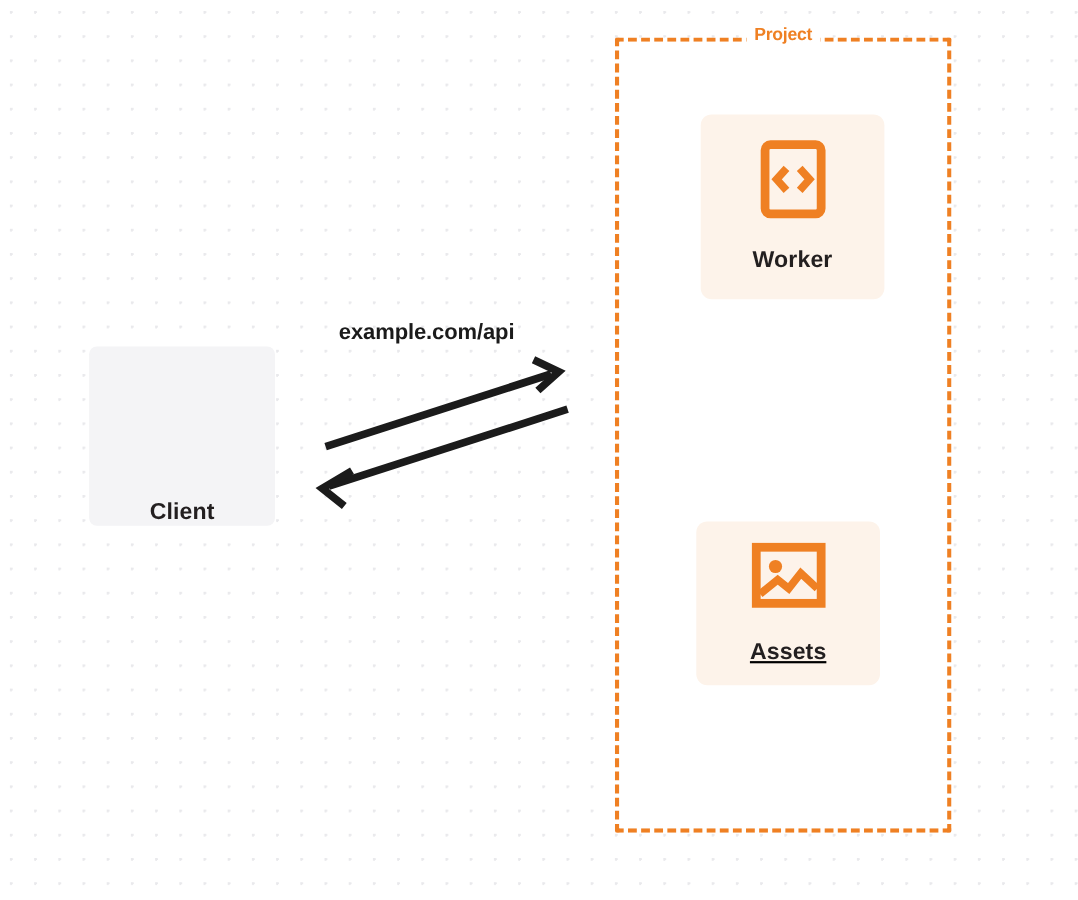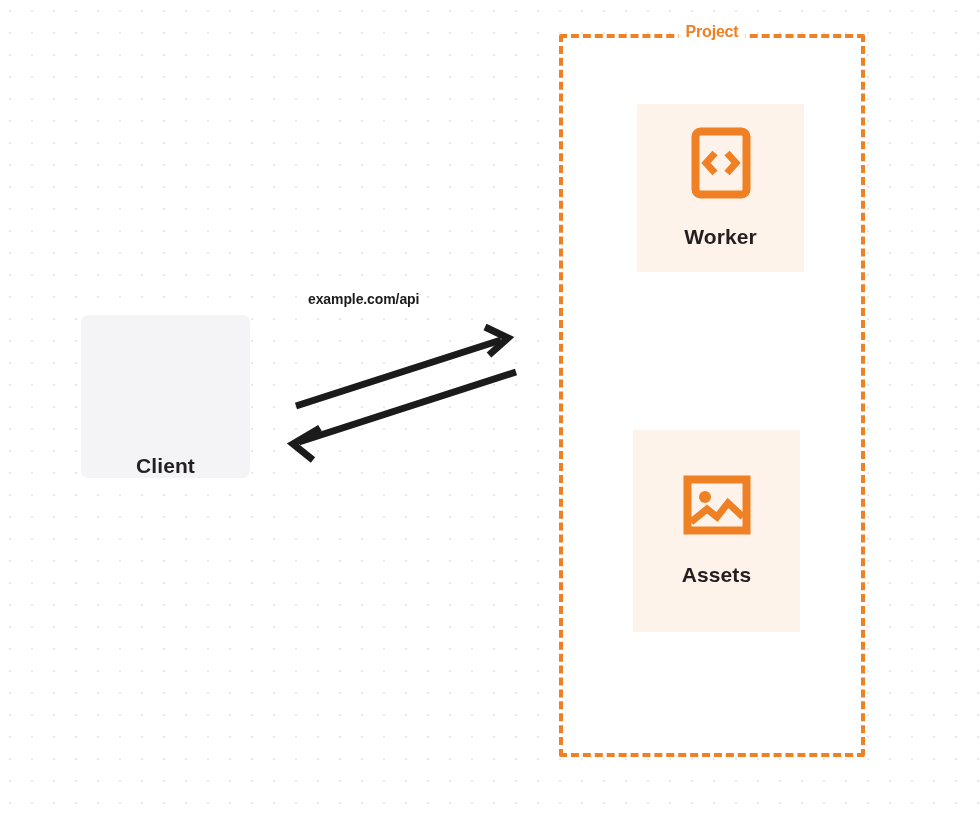--- a/index.html
+++ b/index.html
@@ -51,21 +51,21 @@
     top: 0;
     width: 980px;
     height: 818px;
     pointer-events: none;
   }
 
   #request-label {
     position: absolute;
     left: 308px;
     top: 291px;
-    font-size: 14px;
+    font-size: 20px;
     font-weight: bold;
     color: #1b1b1b;
     white-space: nowrap;
     letter-spacing: -0.1px;
   }
 
   
   #project-container {
     position: absolute;
     left: 559px;
@@ -88,38 +88,39 @@
     font-weight: bold;
     color: #ef8023;
     white-space: nowrap;
     letter-spacing: -0.2px;
   }
 
   
   .service-card {
     position: absolute;
     background: #fdf3ea;
-    border-radius: 0;
+    border-radius: 10px;
     display: flex;
     flex-direction: column;
     align-items: center;
     justify-content: center;
     gap: 12px;
   }
   #worker-card {
     left: 74px;
     top: 66px;
     width: 167px;
     height: 168px;
   }
   #assets-card {
     left: 70px;
-    top: 392px;
+    top: 436px;
     width: 167px;
-    height: 202px;
+    height: 149px;
+    text-decoration: underline;
   }
   .service-card .card-icon {
     display: block;
     line-height: 0;
   }
   #worker-card .card-icon { margin-bottom: 14px; }
   #assets-card .card-icon { margin-bottom: 16px; }
   .service-card .card-label {
     font-size: 21px;
     font-weight: bold;

